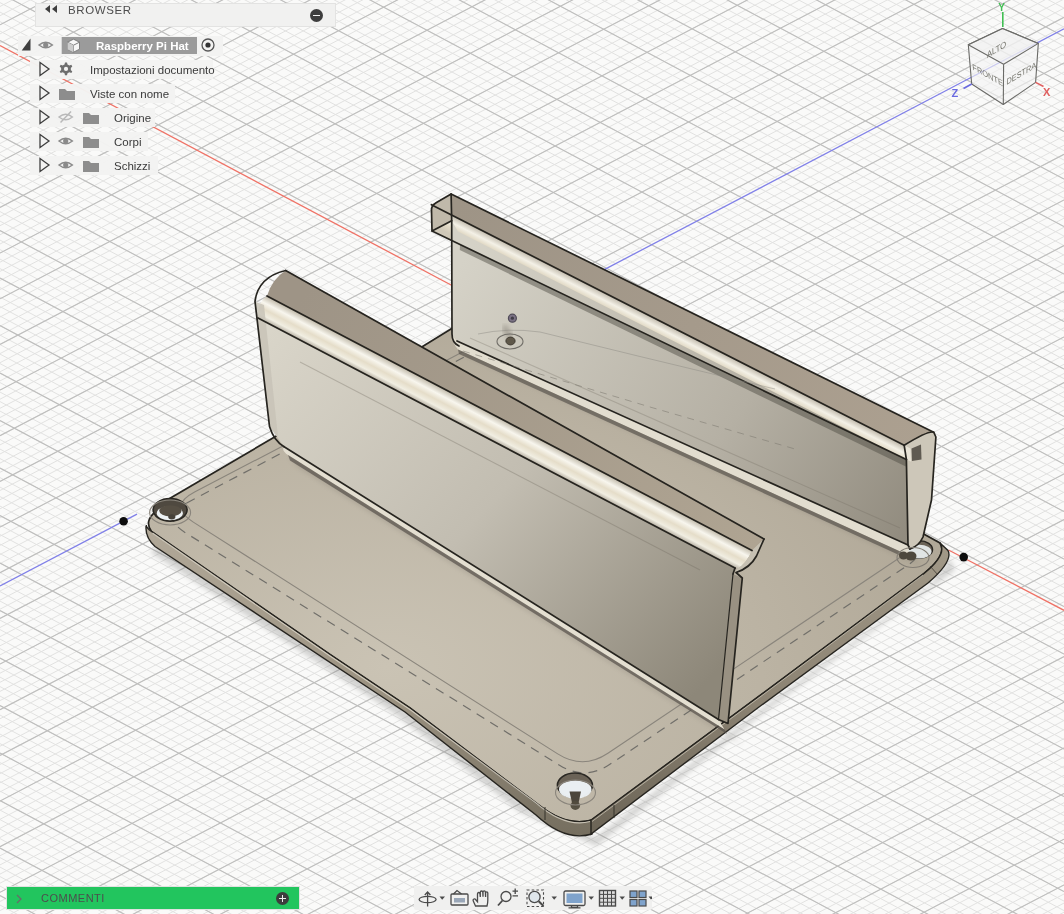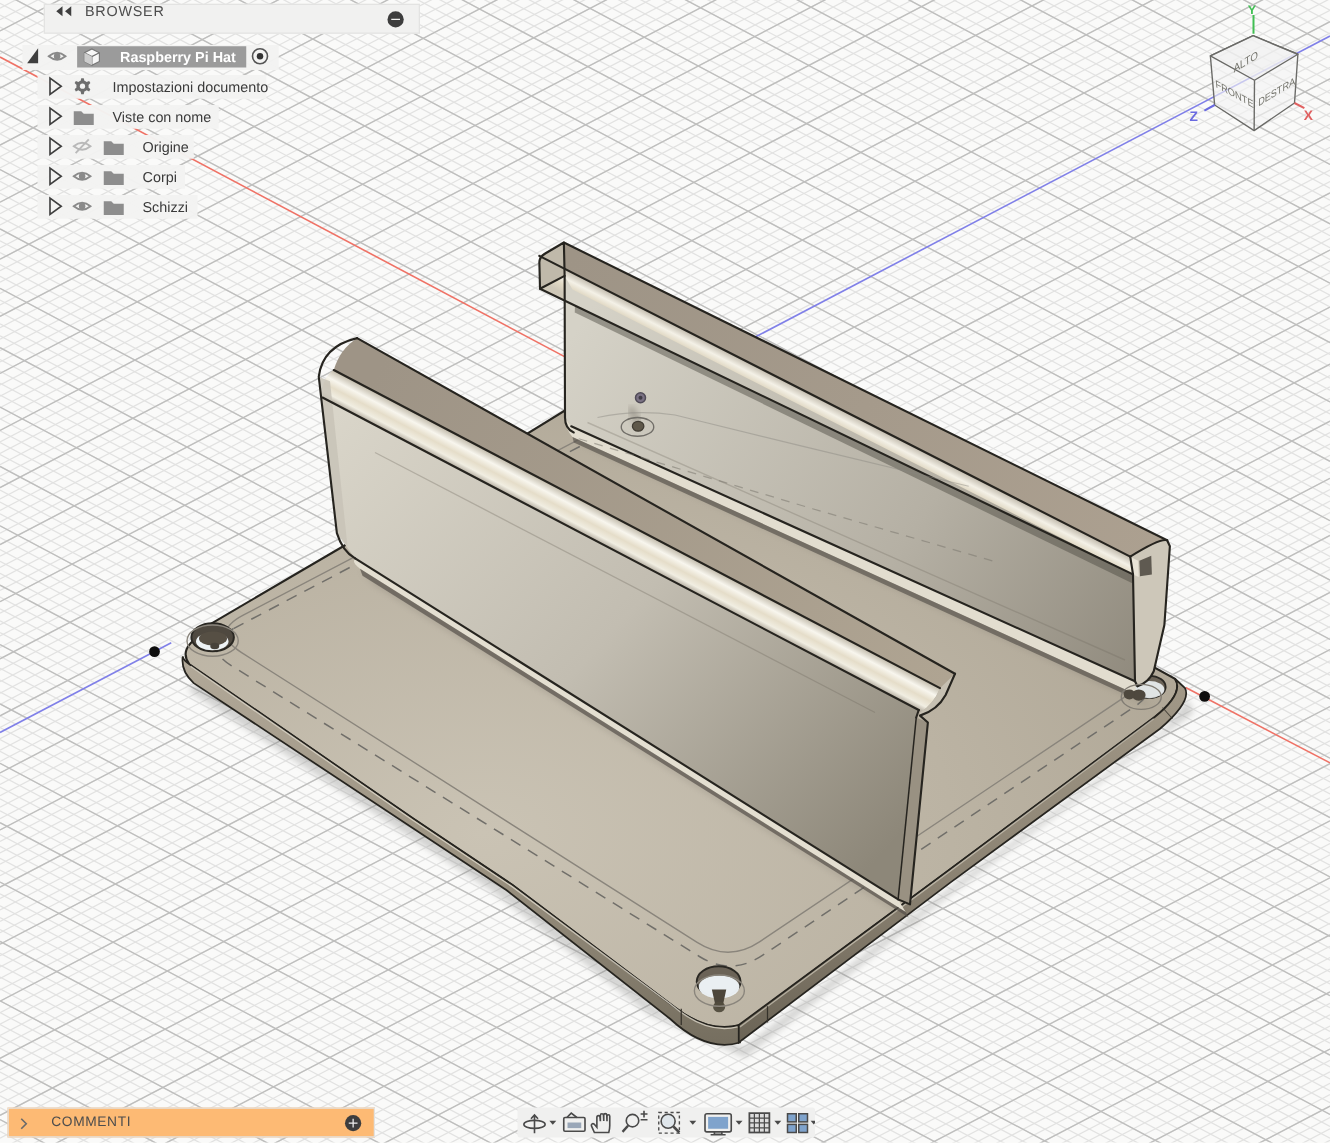--- a/index.html
+++ b/index.html
@@ -1,21 +1,21 @@
 <!DOCTYPE html>
 <html><head><meta charset="utf-8">
 <style>
 * { margin:0; padding:0; box-sizing:border-box; }
 body { width:1064px; height:914px; overflow:hidden; font-family:"Liberation Sans", sans-serif; position:relative; background:#fbfbfa; }
 #canvas { position:absolute; left:0; top:0; }
 .panel-header { position:absolute; left:12px; top:3px; width:301px; height:24px; background:#f1f1f0; border:1px solid #e3e3e2; display:flex; align-items:flex-start; color:#4a4a4a;margin-left:23px; }
 .hdr-title { margin-left:10px; letter-spacing:0.6px; font-size:11.5px; color:#4d4d4d; }
 .hdr-min { position:absolute; right:12px; top:5px; width:13px; height:13px; border-radius:50%; background:#3d3d3d; }
 .hdr-min::after { content:""; position:absolute; left:3px; top:5.7px; width:7px; height:1.6px; background:#f1f1f0; }
-.commenti { position:absolute; left:6px; top:886px; width:294px; height:24px; background:#fdba74; border:1px solid #e2e2e1; display:flex; align-items:center; }
+.commenti { position:absolute; left:6px; top:886px; width:294px; height:24px; background:#22c55e; border:1px solid #e2e2e1; display:flex; align-items:center; }
 .commenti span { margin-left:34px; font-size:11px; color:#4d4d4d; letter-spacing:0.5px; }
 .com-plus { position:absolute; right:10px; top:5px; width:13px; height:13px; border-radius:50%; background:#3d3d3d; }
 .com-plus::after { content:""; position:absolute; left:3px; top:5.7px; width:7px; height:1.6px; background:#f0f0ef; }
 .com-plus::before { content:""; position:absolute; left:5.7px; top:3px; width:1.6px; height:7px; background:#f0f0ef; }
 .navbar { position:absolute; left:414px; top:886px; width:238px; height:24px; background:#f0f0ef; border-radius:2px; }
 </style></head>
 <body>
 <div id="canvas"><svg width="1064" height="914" viewBox="0 0 1064 914">
 <defs>
 <filter id="blur3" x="-20%" y="-20%" width="140%" height="140%">

